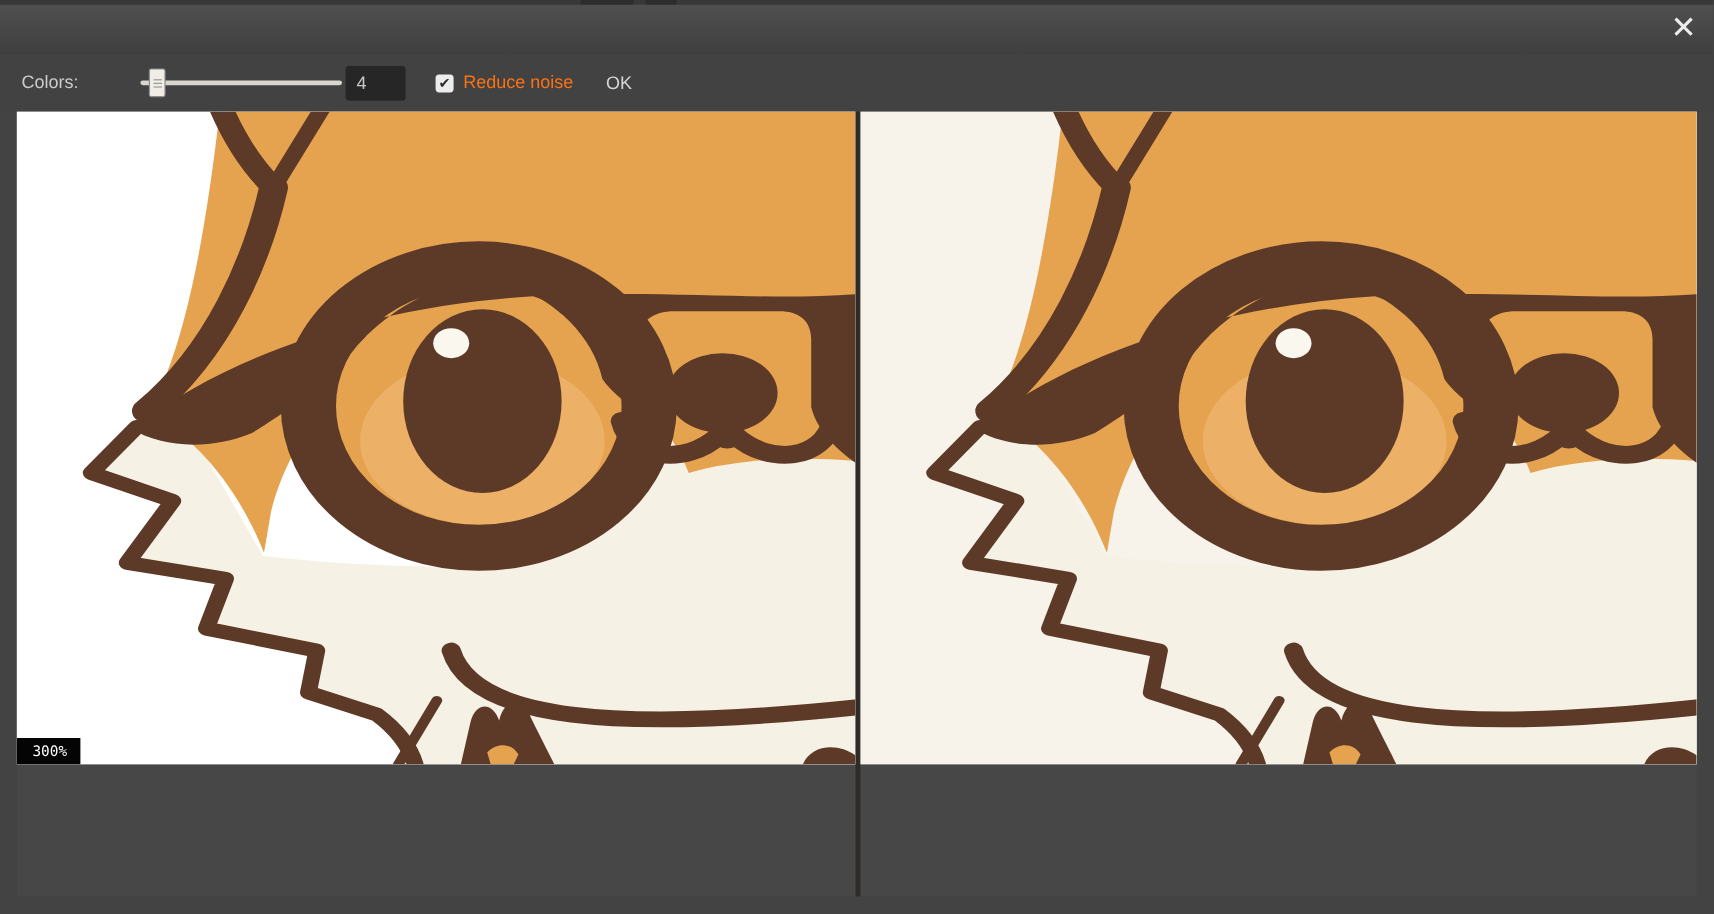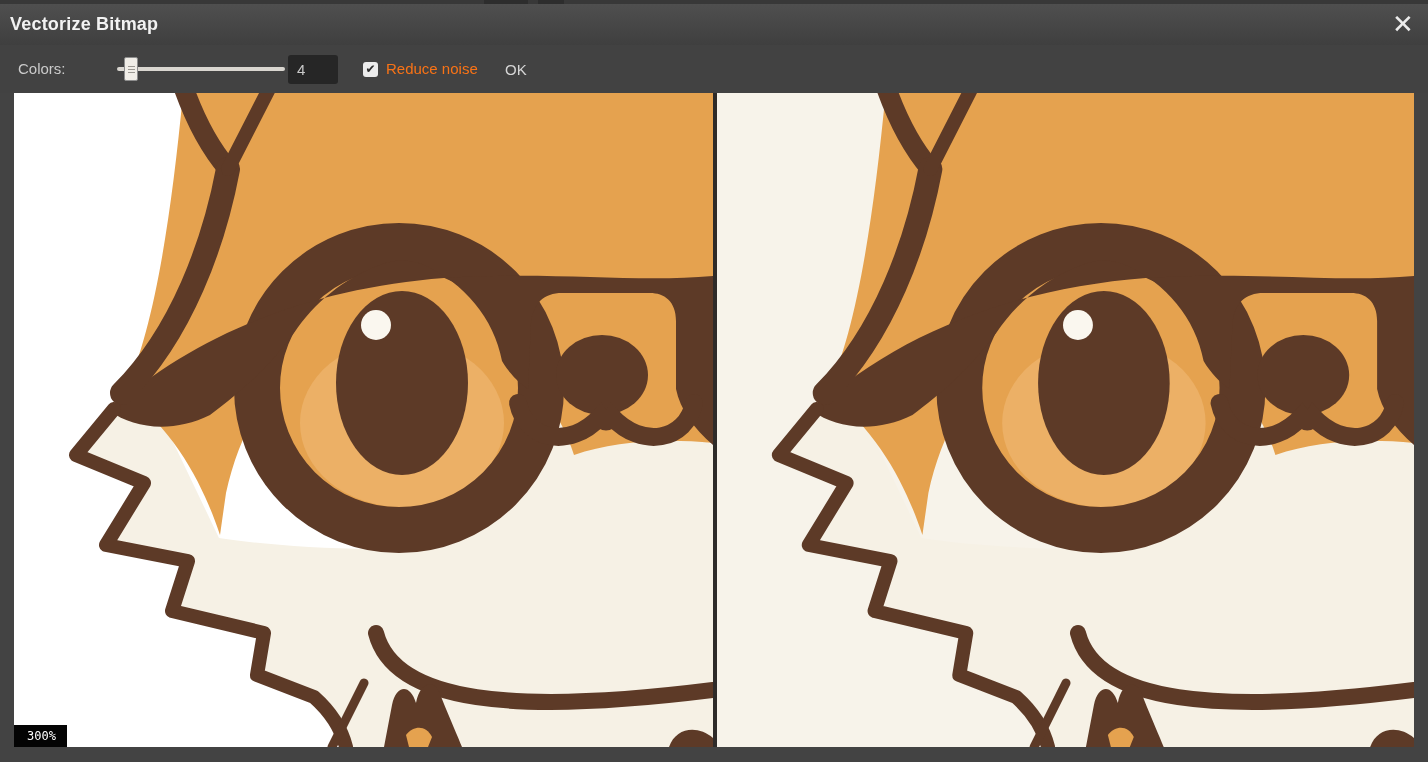--- a/index.html
+++ b/index.html
@@ -43,42 +43,41 @@
   .checkbox{position:absolute;left:363px;top:17px;width:15px;height:15px;background:#ececec;
     border-radius:3px;color:#2b2b2b;font-size:12px;line-height:15px;text-align:center;
     cursor:pointer;font-family:"DejaVu Sans",sans-serif;}
   .noise-label{position:absolute;left:386px;top:0;line-height:48px;font-size:15px;
     color:#f97316;cursor:pointer;}
   .ok-btn{position:absolute;left:505px;top:0;height:48px;border:none;background:transparent;
     color:#d6d6d6;font-size:15px;cursor:pointer;font-family:"Liberation Sans",sans-serif;text-align:center;}
 
   
   .preview{position:absolute;left:14px;top:93px;width:1400px;height:654px;background:var(--frame);}
-  .panel{position:absolute;top:0;height:654px;overflow:hidden;}
+  .panel{position:absolute;top:0;height:544px;overflow:hidden;}
   .panel.left{left:0;width:699px;background:#ffffff;}
   .panel.right{left:703px;width:697px;background:var(--fox-cream-bg);}
   .divider{position:absolute;left:699px;top:0;width:4px;height:654px;background:#2e2b29;}
   .panel svg{display:block;width:100%;height:100%;}
   .panel.left svg{filter:blur(.45px);}
   .zoom-badge{position:absolute;left:0;bottom:0;background:#040404;color:#ffffff;
     font-family:"DejaVu Sans Mono","Liberation Mono",monospace;font-size:12px;
     padding:4px 11px 4px 13px;}
 </style>
 </head>
 <body>
 
 <div class="app">
 
   <div class="top-strip">
     <div class="tab-notch n1"></div>
     <div class="tab-notch n2"></div>
   </div>
 
   <div class="titlebar">
-    <div class="title">Vectorize Bitmap</div>
     <button class="close-btn">
       <span>✕</span>
     </button>
   </div>
 
   <div class="toolbar">
     <span class="colors-label">Colors:</span>
     <div class="slider">
       <div class="track"></div>
       <div class="handle">

